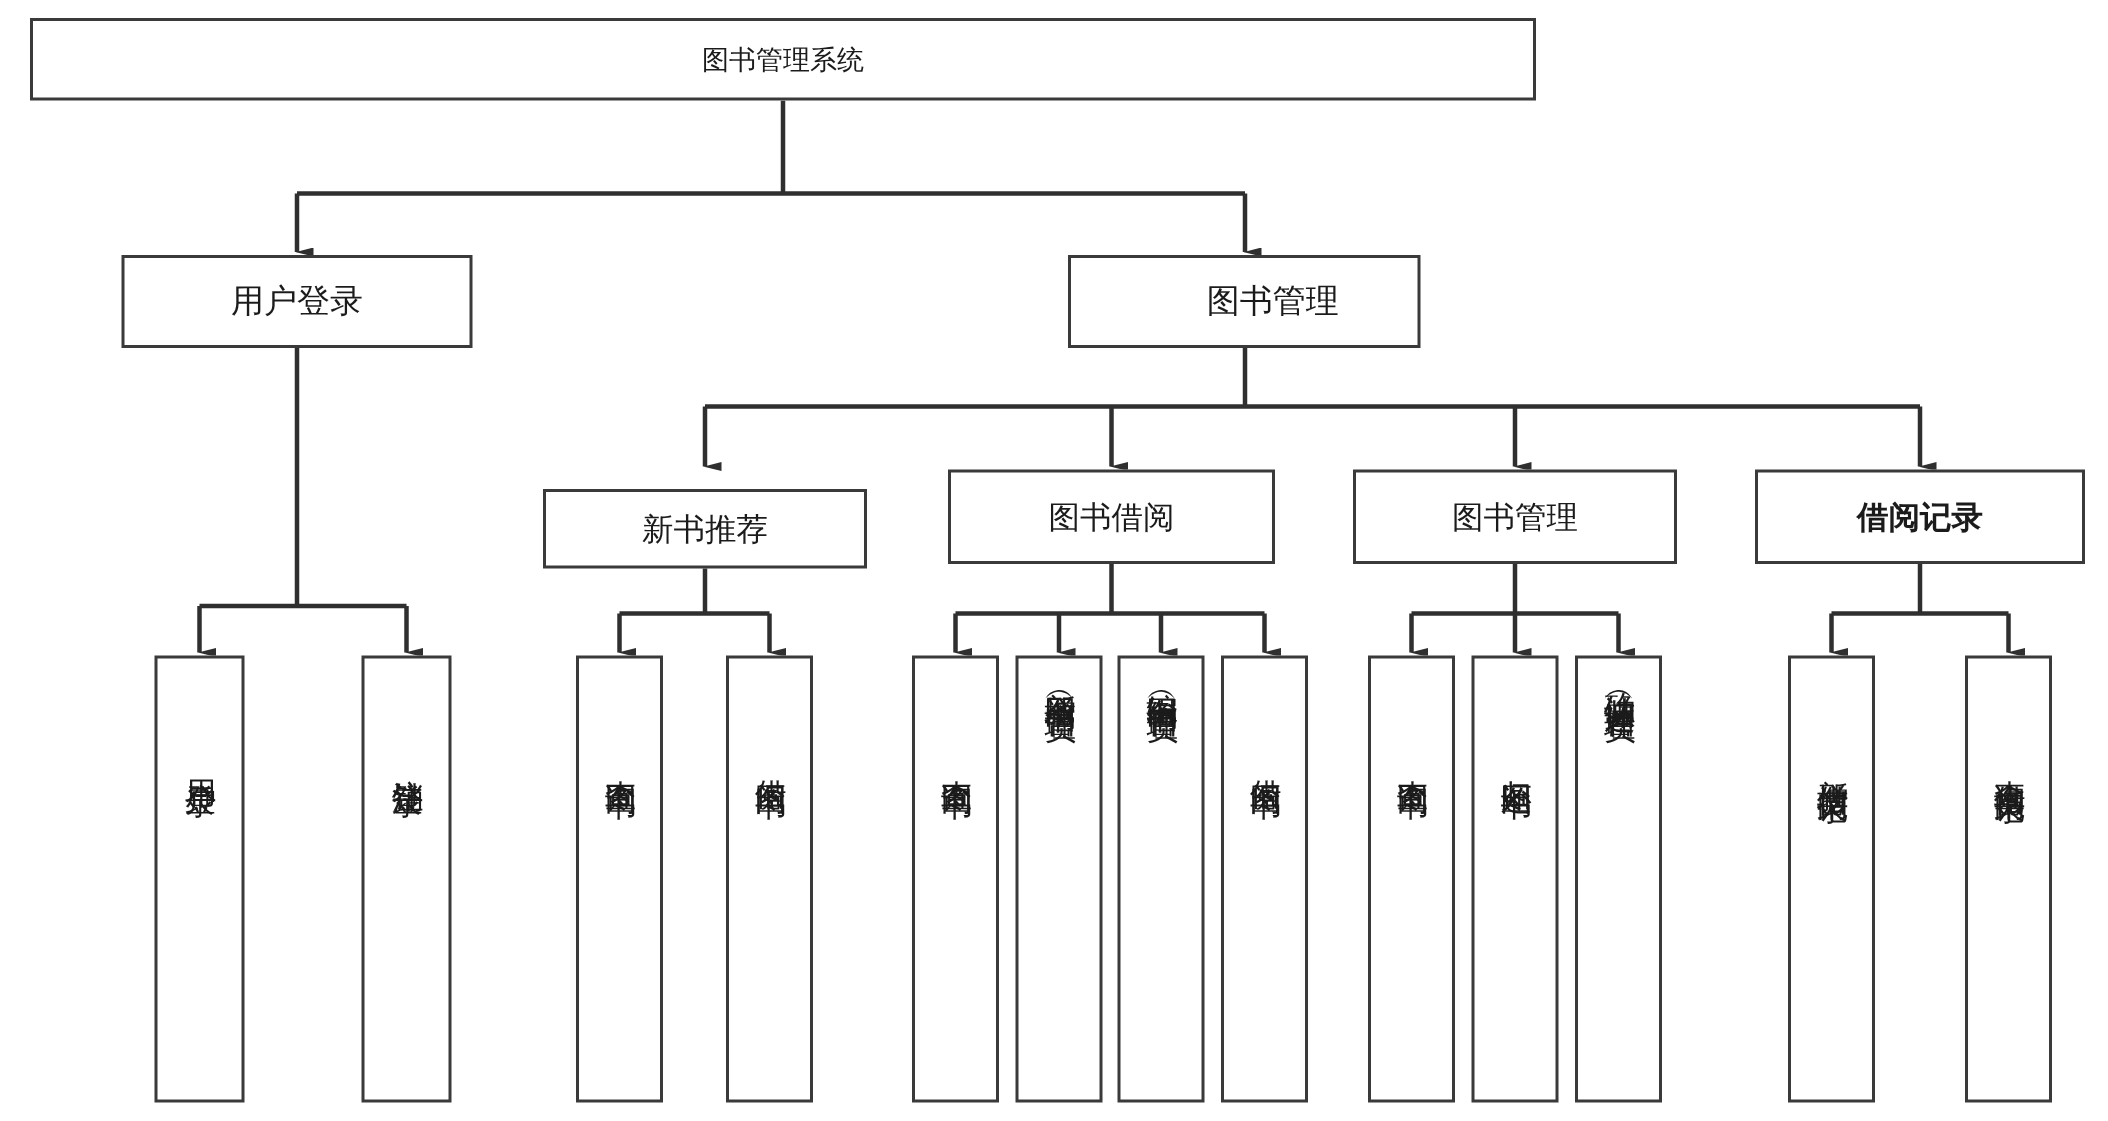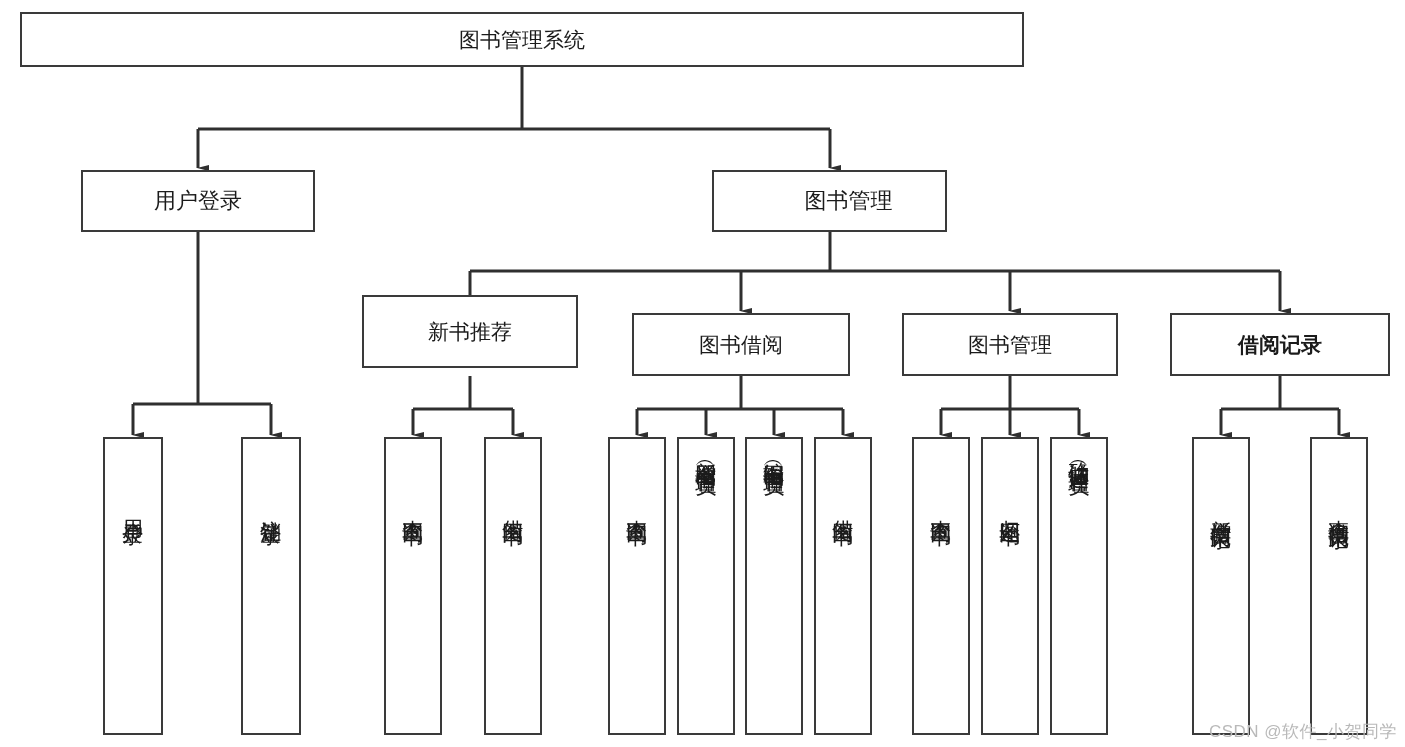--- a/index.html
+++ b/index.html
@@ -4,21 +4,21 @@
 <style>
   html,body{margin:0;padding:0;background:#ffffff;}
   body{width:1405px;height:747px;overflow:hidden;
        font-family:"Liberation Sans","DejaVu Sans",sans-serif;}
   #stage{position:relative;width:1405px;height:747px;background:#fff;}
   svg#wires{position:absolute;left:0;top:0;width:1405px;height:747px;}
 
   .node{position:absolute;box-sizing:border-box;background:#ffffff;
         border:2px solid #3a3a3a;display:flex;align-items:center;
         justify-content:center;color:#1b1b1b;}
-  .node.root{font-size:21px;}
+  .node.root{font-size:18px;}
   .node.l2{font-size:22px;}
   .node.l3{font-size:21px;}
 
   .leaf{position:absolute;box-sizing:border-box;background:#ffffff;
         border:2px solid #3a3a3a;color:#1b1b1b;font-size:21px;
         display:flex;align-items:flex-start;justify-content:center;
         padding-top:6px;overflow:hidden;}
   .leaf .vtext{writing-mode:vertical-rl;text-orientation:upright;
         line-height:1.12;letter-spacing:2px;white-space:nowrap;}
   .leaf.mid .vtext{margin-top:58px;}
@@ -85,21 +85,21 @@
     <span>图书管理系统</span>
   </div>
 
   <div class="node l2" style="left:81px;top:170px;width:234px;height:62px;">
     <span>用户登录</span>
   </div>
   <div class="node l2" style="left:712px;top:170px;width:235px;height:62px;padding-left:38px;">
     <span>图书管理</span>
   </div>
 
-  <div class="node l3" style="left:362px;top:295px;width:216px;height:73px;">
+  <div class="node l3" style="left:362px;top:326px;width:216px;height:53px;">
     <span>新书推荐</span>
   </div>
   <div class="node l3" style="left:632px;top:313px;width:218px;height:63px;">
     <span>图书借阅</span>
   </div>
   <div class="node l3" style="left:902px;top:313px;width:216px;height:63px;">
     <span>图书管理</span>
   </div>
   <div class="node l3" style="left:1170px;top:313px;width:220px;height:63px;font-weight:bold;">
     <span>借阅记录</span>
@@ -142,14 +142,13 @@
     <span class="vtext">确认归还（管理员）</span>
   </div>
 
   <div class="leaf mid" style="left:1192px;top:437px;width:58px;height:298px;">
     <span class="vtext">新增借阅记录</span>
   </div>
   <div class="leaf mid" style="left:1310px;top:437px;width:58px;height:298px;">
     <span class="vtext">查询借阅记录</span>
   </div>
 
-  <div class="watermark">CSDN @软件_小贺同学</div>
 </div>
 
 </body></html>

